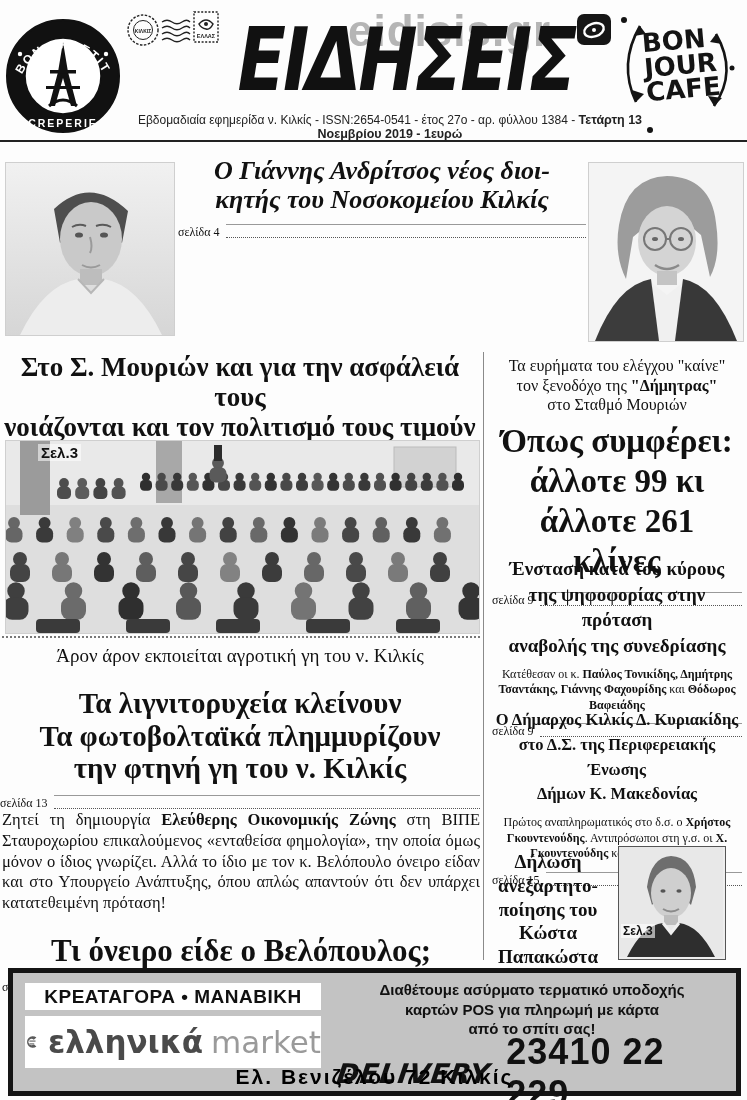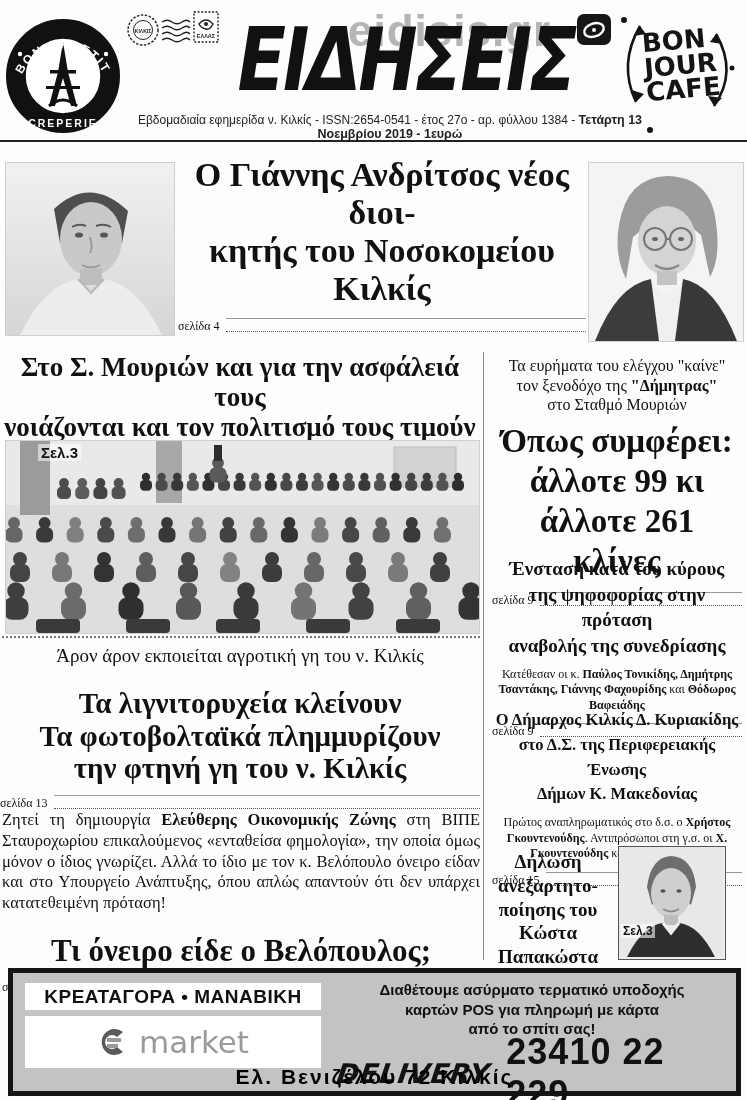--- a/index.html
+++ b/index.html
@@ -30,21 +30,21 @@
     color:#141414;letter-spacing:0px;}
 
   
   .photo-frame{border:1px solid #cfcfcf;background:#eee;overflow:hidden;}
   #portrait-left{left:5px;top:162px;width:168px;height:172px;}
   #portrait-right{left:588px;top:162px;width:154px;height:178px;}
   #top-story{left:178px;top:156px;width:408px;}
   .kicker{font-size:19.5px;line-height:1.22;}
   #top-story .kicker{margin-bottom:8px;}
   .headline{font-weight:bold;line-height:1.12;}
-  #top-headline{font-size:34px;}
+  #top-headline{font-size:26px;font-style:italic;}
   .pageref-row{display:flex;align-items:flex-end;margin-top:10px;}
   .pageref{font-size:12px;white-space:nowrap;padding-right:6px;}
   .pageref-line{flex:1;border-bottom:1px dotted #555;height:14px;box-sizing:border-box;
                 border-top:1px solid #999;margin-bottom:2px;}
 
   
   #col-divider{left:483px;top:352px;height:608px;width:0;border-left:1px solid #8a8a8a;}
 
   #mouries-headline{left:0;top:352px;width:480px;font-size:27px;}
   #crowd-photo{left:5px;top:440px;width:473px;height:192px;}
@@ -407,20 +407,21 @@
     <div id="papa-label">Σελ.3</div>
   </div>
 
   <div class="abs" id="ad">
     <div id="ad-cat">ΚΡΕΑΤΑΓΟΡΑ • ΜΑΝΑΒΙΚΗ</div>
     <div id="ad-logo">
       <svg width="34" height="36" viewBox="0 0 34 36">
         <path d="M26,8 A13,13 0 1 0 26,28 L20,23 A7,7 0 1 1 20,13 Z" fill="#5a5a5a"></path>
         <path d="M10,14 h14 v4 h-14 z M10,20 h11 v4 h-11 z" fill="#9a9a9a"></path>
       </svg>
+      <span class="brand">ελληνικά</span>
       <span class="brand-sfx">market</span>
     </div>
     <div id="ad-pos" class="ml">Διαθέτουμε ασύρματο τερματικό υποδοχής
 καρτών POS για πληρωμή με κάρτα
 από το σπίτι σας!</div>
     <div id="ad-delivery">
       <span id="delivery-word">DELIVERY</span>
       <span id="delivery-phone">23410 22 229</span>
     </div>
     <div id="ad-address">Ελ. Βενιζέλου 72 Κιλκίς</div>

